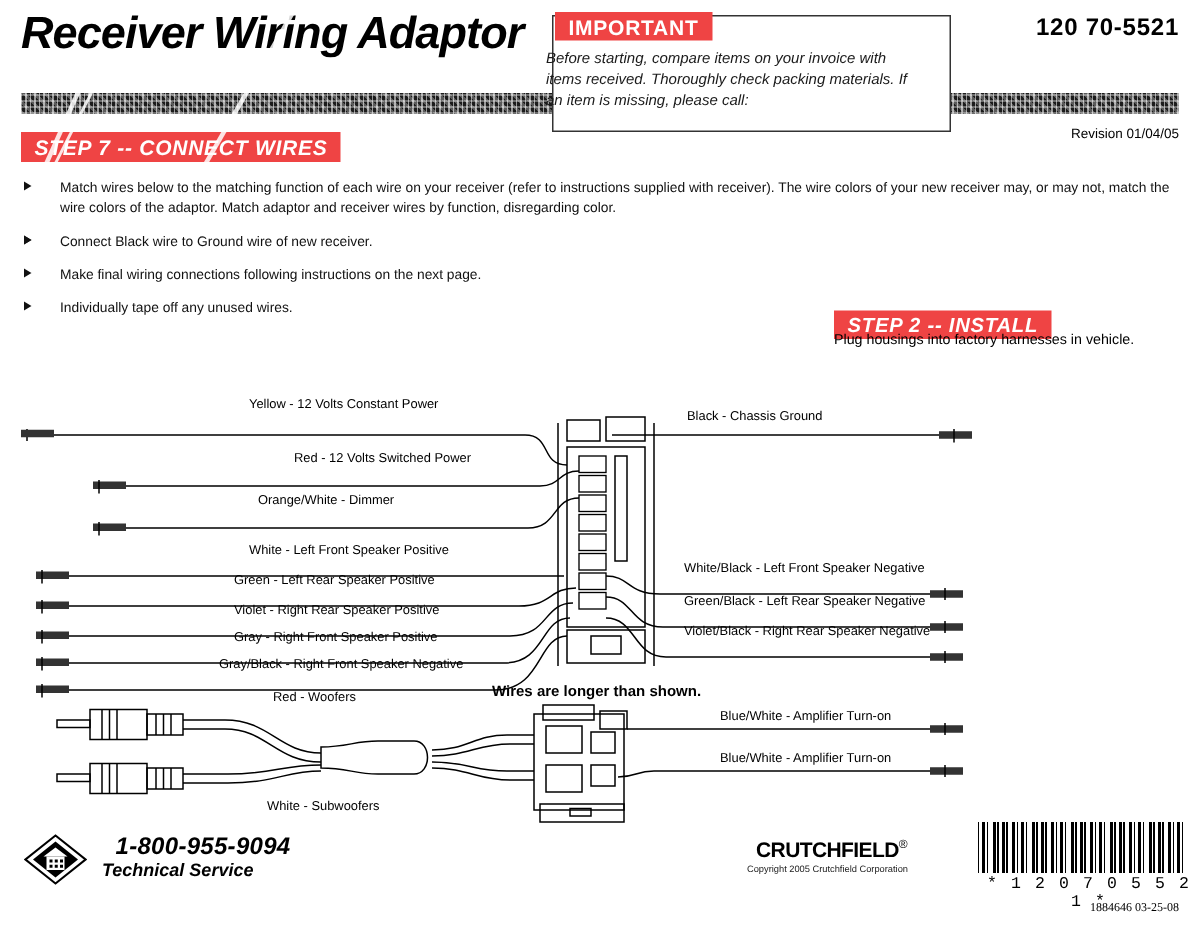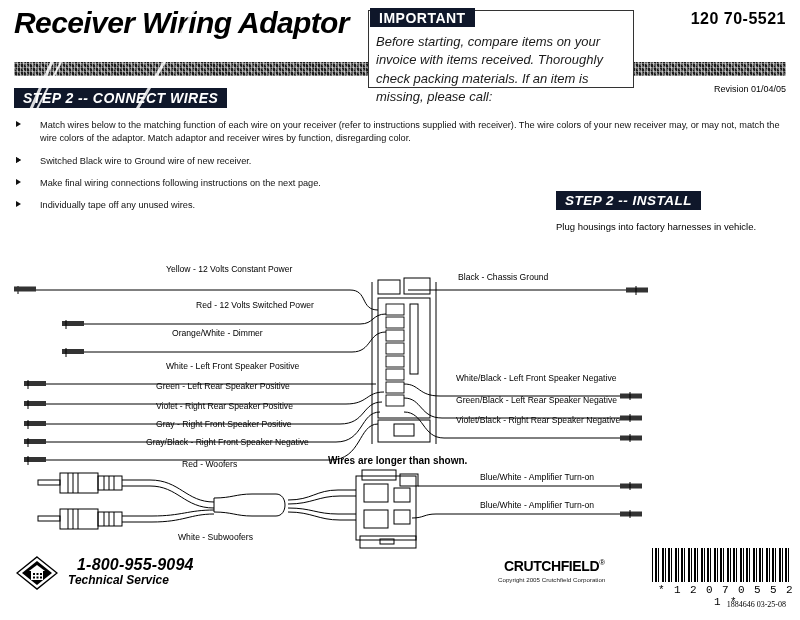--- a/index.html
+++ b/index.html
@@ -15,21 +15,21 @@
     position: relative;
     width: 800px;
     height: 620px;
     background: #ffffff;
     overflow: hidden;
   }
 
   
   .abs { position: absolute; }
   .blackbar {
-    background: #0f172a;
+    background: #ef4444;
     color: #fff;
     font-weight: bold;
     font-style: italic;
     letter-spacing: .5px;
     display: flex;
     align-items: center;
     padding: 0 9px;
     white-space: nowrap;
   }
 
@@ -62,21 +62,21 @@
       repeating-linear-gradient(90deg, rgba(255,255,255,.55) 0 1px, rgba(255,255,255,0) 1px 3px),
       repeating-linear-gradient(0deg, rgba(255,255,255,.35) 0 1px, rgba(255,255,255,0) 1px 4px),
       repeating-linear-gradient(45deg, rgba(255,255,255,.28) 0 2px, rgba(255,255,255,0) 2px 5px);
   }
   #step1-banner {
     left: 14px; top: 88px;
     height: 20px;
     font-size: 14px;
   }
   #step2-banner {
-    left: 556px; top: 191px;
+    left: 556px; top: 207px;
     height: 19px;
     font-size: 13.5px;
   }
   #step2-note {
     left: 556px; top: 221px;
     font-size: 9.5px;
     white-space: nowrap;
   }
 
   
@@ -93,23 +93,23 @@
     border: 1px solid #333;
     background: #fff;
   }
   #important-badge {
     left: 370px; top: 8px;
     height: 19px;
     font-size: 14px;
     font-style: normal;
   }
   #important-body {
-    left: 376px; top: 33px;
+    left: 364px; top: 33px;
     width: 248px;
-    font-size: 13px;
+    font-size: 10px;
     font-style: italic;
     line-height: 1.42;
     color: #1a1a1a;
   }
   #important-phone {
     left: 380px; top: 68px;
     font-size: 9px;
     font-weight: bold;
     font-style: italic;
     white-space: nowrap;
@@ -213,41 +213,41 @@
 <body>
 
 <div id="page">
 
   <div class="abs" id="doc-title">Receiver Wiring Adaptor</div>
   <div class="abs" id="part-number">120 70-5521</div>
 
   <div class="abs" id="halftone-rule"></div>
   <div class="abs" id="revision">Revision 01/04/05</div>
 
-  <div class="abs blackbar" id="step1-banner">STEP 2 -- CONNECT WIRES</div>
+  <div class="abs blackbar" id="step1-banner">STEP 7 -- CONNECT WIRES</div>
 
   <div class="abs" id="important-box"></div>
   <div class="abs blackbar" id="important-badge">IMPORTANT</div>
   <div class="abs" id="important-body">Before starting, compare items on your invoice with items received.  Thoroughly check packing materials.  If an item is missing, please call:</div>
 
   <div class="abs streak" style="left:60px; top:40px; width:3px; height:90px; transform: rotate(24deg);"></div>
   <div class="abs streak" style="left:72px; top:38px; width:2px; height:86px; transform: rotate(27deg);"></div>
   <div class="abs streak" style="left:196px; top:4px; width:3px; height:120px; transform: rotate(30deg);"></div>
 
   <div class="abs" id="bullets">
     <div class="bullet-row">
       <span class="bullet-mark"></span>
       <span>Match wires below to the matching function of each wire on your receiver (refer to instructions supplied with receiver). The wire colors of your new receiver may, or may not, match the wire colors of the adaptor.  Match adaptor and receiver wires by function, disregarding color.</span>
     </div>
     <div class="bullet-row">
       <span class="bullet-mark"></span>
     </div>
     <div class="bullet-row">
       <span class="bullet-mark"></span>
-      <span>Switched Black wire to Ground wire of new receiver.</span>
+      <span>Connect Black wire to Ground wire of new receiver.</span>
     </div>
     <div class="bullet-row">
       <span class="bullet-mark"></span>
       <span>Make final wiring connections following instructions on the next page.</span>
     </div>
     <div class="bullet-row">
       <span class="bullet-mark"></span>
       <span>Individually tape off any unused wires.</span>
     </div>
   </div>

